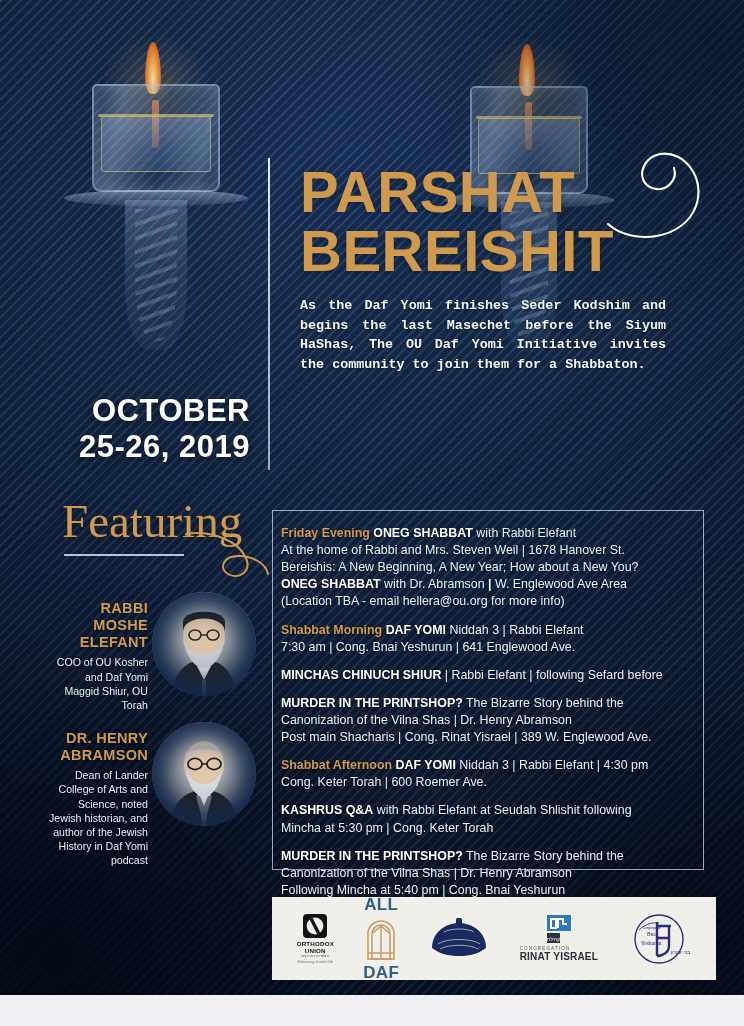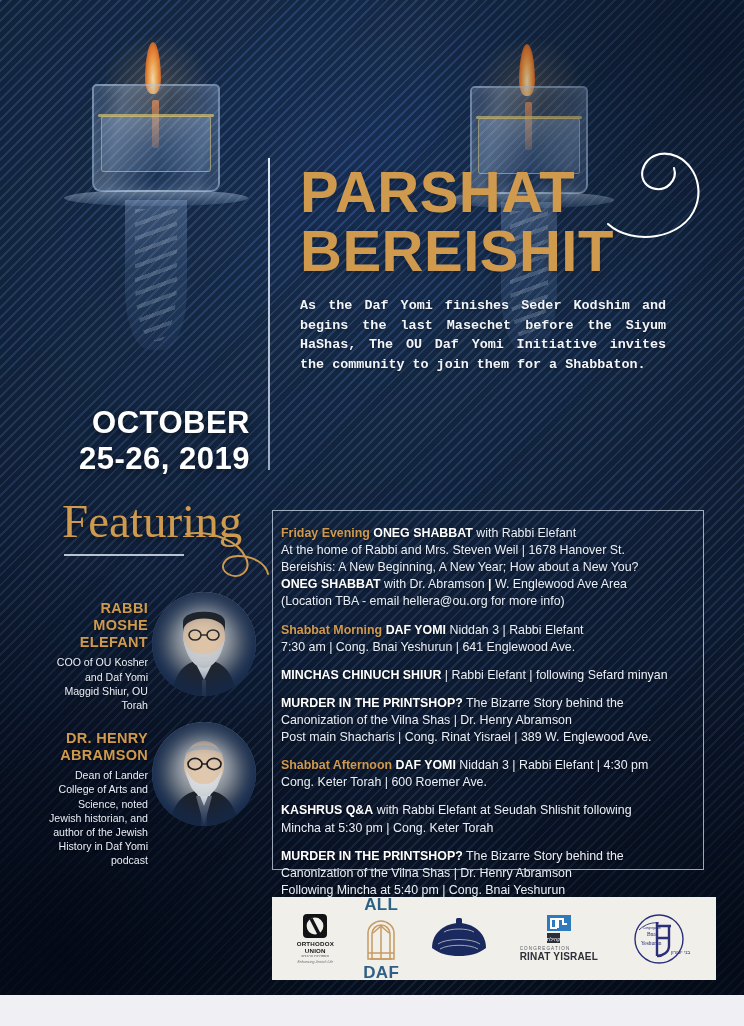--- a/index.html
+++ b/index.html
@@ -130,21 +130,21 @@
     text-shadow:0 1px 3px rgba(0,0,0,0.45);
     font-family:Liberation Mono, monospace;
   }
 
   
   .date{
     position:absolute; left:0; top:393px; width:250px;
     text-align:right; color:#ffffff; font-weight:bold;
     text-shadow:0 2px 7px rgba(0,0,0,0.5);
   }
-  .date .l1{ font-size:31px; letter-spacing:0.5px;margin-top:12px; }
+  .date .l1{ font-size:31px; letter-spacing:0.5px; }
   .date .l2{ font-size:31px; letter-spacing:0.5px; }
 
   
   .featuring{ position:absolute; left:62px; top:498px; width:200px; }
   .featuring-word{
     font-family:"Liberation Serif", serif;
     font-size:47px; color:#cf9a4e; line-height:1;
     text-shadow:0 2px 6px rgba(0,0,0,0.35);
   }
   .featuring-rule{
@@ -343,21 +343,21 @@
         <div class="ln"><span>At the home of Rabbi and Mrs. Steven Weil | 1678 Hanover St.</span></div>
         <div class="ln"><span>Bereishis: A New Beginning, A New Year; How about a New You?</span></div>
         <div class="ln"><span class="wht">ONEG SHABBAT</span><span> with Dr. Abramson </span><span class="wht">|</span><span> W. Englewood Ave Area</span></div>
         <div class="ln"><span>(Location TBA - email hellera@ou.org for more info)</span></div>
       </div>
       <div class="blk">
         <div class="ln"><span class="gold">Shabbat Morning </span><span class="wht">DAF YOMI</span><span> Niddah 3 | Rabbi Elefant</span></div>
         <div class="ln"><span>7:30 am | Cong. Bnai Yeshurun | 641 Englewood Ave.</span></div>
       </div>
       <div class="blk">
-        <div class="ln"><span class="wht">MINCHAS CHINUCH SHIUR</span><span> | Rabbi Elefant | following Sefard minyan</span></div>
+        <div class="ln"><span class="wht">MINCHAS CHINUCH SHIUR</span><span> | Rabbi Elefant | following Sefard before</span></div>
       </div>
       <div class="blk">
         <div class="ln"><span class="wht">MURDER IN THE PRINTSHOP?</span><span> The Bizarre Story behind the</span></div>
         <div class="ln"><span>Canonization of the Vilna Shas | Dr. Henry Abramson</span></div>
         <div class="ln"><span>Post main Shacharis | Cong. Rinat Yisrael | 389 W. Englewood Ave.</span></div>
       </div>
       <div class="blk">
         <div class="ln"><span class="gold">Shabbat Afternoon </span><span class="wht">DAF YOMI</span><span> Niddah 3 | Rabbi Elefant | 4:30 pm</span></div>
         <div class="ln"><span>Cong. Keter Torah | 600 Roemer Ave.</span></div>
       </div>

